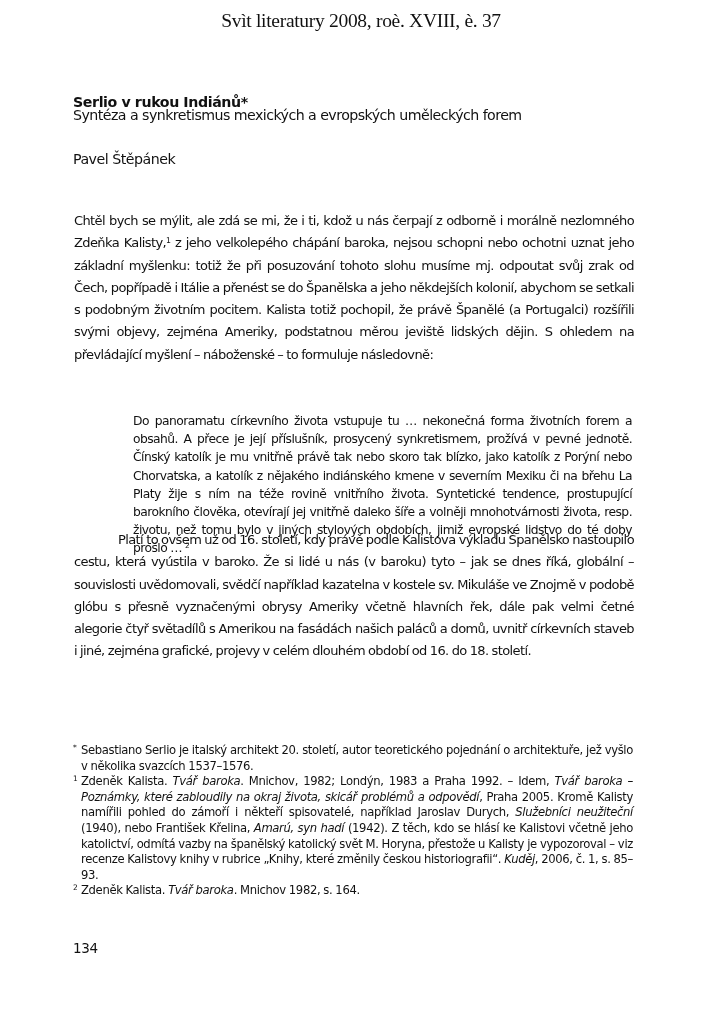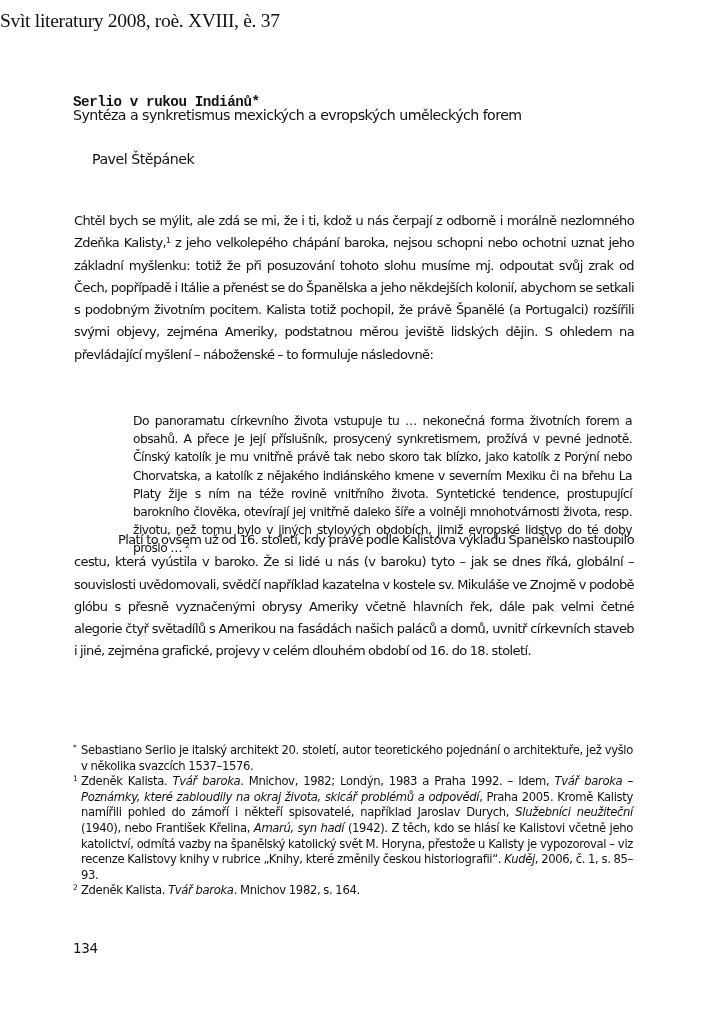--- a/index.html
+++ b/index.html
@@ -1,24 +1,24 @@
 <!DOCTYPE html>
 <html><head>
 <meta charset="utf-8">
 <style>
   html, body { margin: 0; padding: 0; background: #ffffff; }
   body { width: 722px; height: 1024px; position: relative; overflow: hidden; color: #111; }
   .running-header {
-    position: absolute; left: 0; width: 722px; top: 10px; 
+    position: absolute; left: 0; width: 722px; top: 10px; text-align: center;
     font-family: "Liberation Serif", serif; font-size: 19.5px; letter-spacing: -0.3px;
   }
   .block { position: absolute; left: 73px; width: 560px; font-family: "DejaVu Sans", sans-serif; }
-  .title { top: 92px; font-size: 14.2px; font-weight: bold; letter-spacing: -0.4px; line-height: 20px; font-family: Liberation Mono, monospace; }
+  .title { top: 92px; font-size: 14.2px; font-weight: bold; letter-spacing: -0.4px; line-height: 20px; }
   .subtitle { top: 105px; font-size: 14.2px; letter-spacing: -0.55px; line-height: 20px; }
-  .author { top: 149px; font-size: 14.2px; letter-spacing: -0.5px; line-height: 20px; margin-left: 19px; }
+  .author { top: 149px; font-size: 14.2px; letter-spacing: -0.5px; line-height: 20px; }
   .para {
     font-size: 13px; line-height: 22.3px; text-align: justify; letter-spacing: -0.6px;
     word-spacing: -0.5px; margin: 1px;
   }
   .p1 { top: 209px; }
   .p2 { top: 528px; text-indent: 44px; }
   .quote {
     position: absolute; left: 117px; width: 499px; top: 396px;
     font-family: "DejaVu Sans", sans-serif; font-size: 12.3px; line-height: 18.2px;
     text-align: justify; letter-spacing: -0.55px; word-spacing: -0.3px; margin: 16px;

